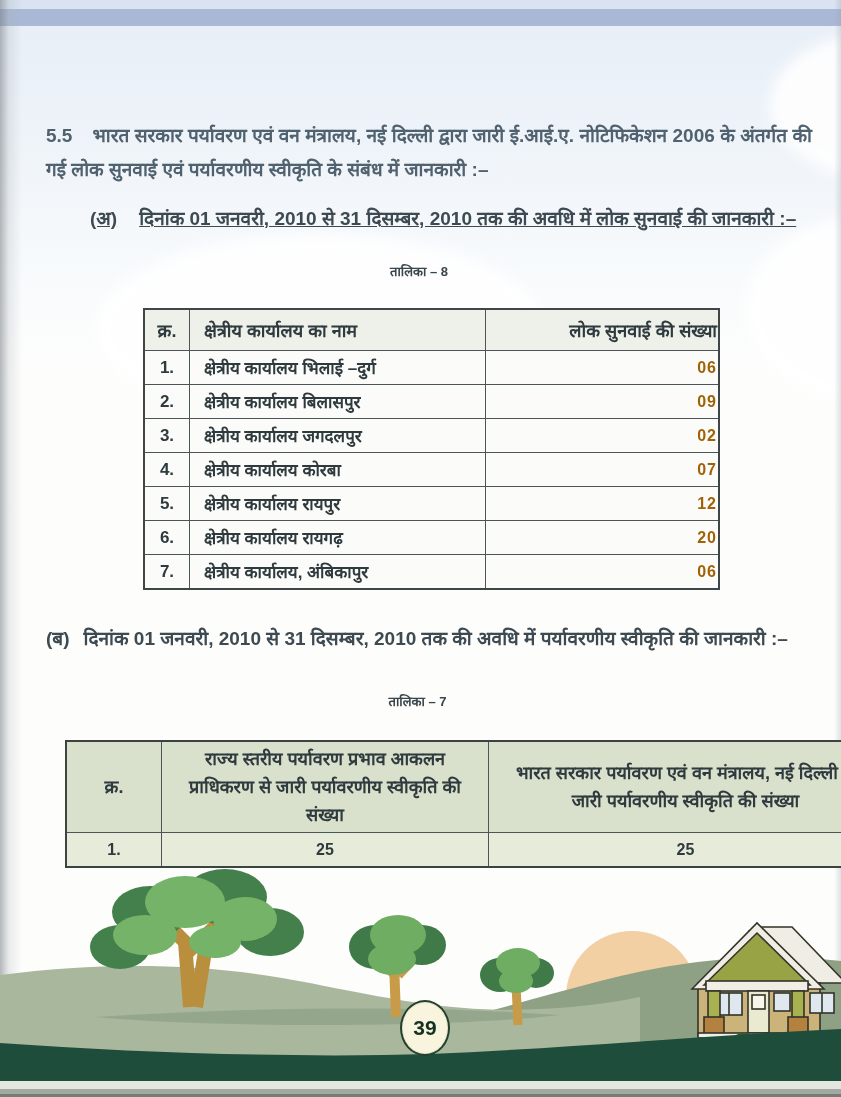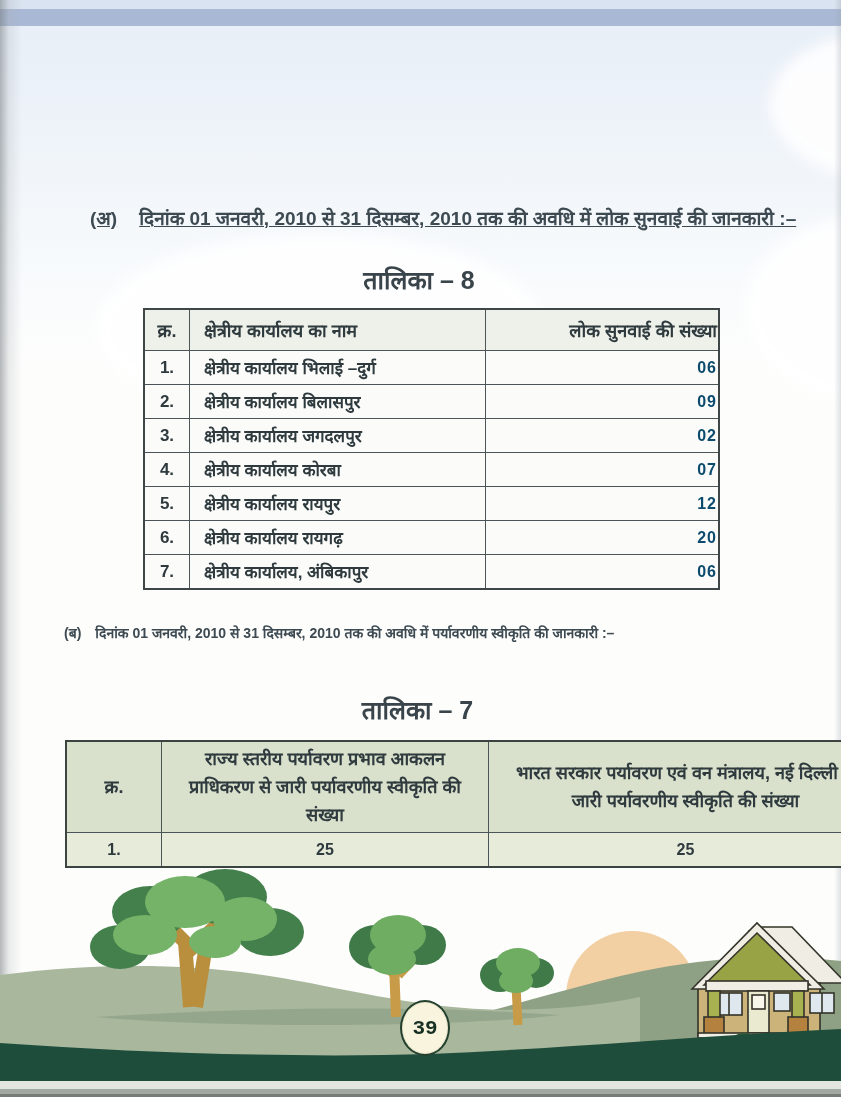--- a/index.html
+++ b/index.html
@@ -21,65 +21,66 @@
   .right-shadow{position:absolute;right:0;top:0;width:7px;height:1097px;
            background:linear-gradient(270deg,rgba(150,160,170,.30),rgba(255,255,255,0));}
   .edge2{position:absolute;left:0;top:1089px;width:841px;height:5px;background:#a2a9a3;}
   .edge3{position:absolute;left:0;top:1094px;width:841px;height:3px;background:#757d76;}
   
   .para{position:absolute;font-weight:700;text-align:justify;}
   .p55{left:46px;top:100px;width:766px;font-size:19px;line-height:34px;color:#50616f;}
   .p55 .num{margin-right:20px;}
   .pA{left:46px;top:182px;width:768px;font-size:19px;line-height:35px;color:#3d4a52;text-decoration:underline;}
   .pA .lbl{margin-left:44px;margin-right:22px;}
-  .pB{left:64px;top:602px;width:770px;font-size:14px;line-height:35px;color:#3d4a52;}
+  .pB{left:46px;top:602px;width:770px;font-size:19px;line-height:35px;color:#3d4a52;}
   .pB .lbl{margin-right:14px;}
-  .tbl-title{position:absolute;font-size:25px;font-weight:700;color:#39444b;text-align:center;}
+  .tbl-title{position:absolute;font-size:13px;font-weight:700;color:#39444b;text-align:center;}
   .t8-title{left:143px;top:262px;width:552px;}
   .t9-title{left:65px;top:692px;width:705px;}
   
   table{border-collapse:collapse;table-layout:fixed;}
   .t8{position:absolute;left:143px;top:308px;width:552px;}
   .t8 th,.t8 td{border:1.5px solid #4b5456;font-weight:700;color:#2f3a3f;}
   .t8{border:2.5px solid #3e4648;}
   .t8 th{height:38px;background:#eef1e9;font-size:18px;}
   .t8 td{height:31px;background:#fbfcf9;font-size:17px;}
   .t8 .c-sno{width:42px;text-align:center;}
   .t8 .c-name{width:280px;text-align:left;padding-left:14px;}
   .t8 .c-count{width:230px;text-align:right;}
-  .t8 td.c-count{color:#0c4a6e;font-size:16px;letter-spacing:1px;}
+  .t8 td.c-count{color:#a16207;font-size:16px;letter-spacing:1px;}
   .t9{position:absolute;left:65px;top:740px;width:705px;border:2.5px solid #3c4442;}
   .t9 th,.t9 td{border:1.5px solid #4b5456;font-weight:700;color:#2f3a3f;}
   .t9 th{height:86px;background:#d9e0cb;font-size:18px;line-height:28px;text-align:center;padding:2px 18px;}
   .t9 td{height:31px;background:#e7ecda;font-size:16px;text-align:center;}
   .t9 .c-sno{width:58px;}
   .t9 .c-state{width:290px;}
   .t9 .c-central{width:357px;}
   
   .landscape{position:absolute;left:0;top:857px;width:841px;height:240px;}
   
   .badge{position:absolute;left:400px;top:1000px;width:50px;height:56px;border-radius:50%;
          background:#f8f4de;border:2.5px solid #23402f;box-sizing:border-box;
          display:flex;align-items:center;justify-content:center;
-         font-family:Liberation Mono, monospace;
+         font-family:Liberation Sans, sans-serif;
          font-size:21px;font-weight:700;color:#173024;box-shadow:0 0 0 1px #e8e4c8 inset;}
 </style>
 </head>
 <body>
 
 <div class="page">
 
   <div class="band-top-light"></div>
   <div class="band-top"></div>
   <div class="cloud cloud1"></div>
   <div class="cloud cloud2"></div>
   <div class="cloud cloud3"></div>
   <div class="binding"></div>
   <div class="right-shadow"></div>
 
+  <p class="para p55"><span class="num">5.5</span><span>भारत सरकार पर्यावरण एवं वन मंत्रालय, नई दिल्ली द्वारा जारी ई.आई.ए. नोटिफिकेशन 2006 के अंतर्गत की गई लोक सुनवाई एवं पर्यावरणीय स्वीकृति के संबंध में जानकारी :–</span></p>
 
   <p class="para pA"><span class="lbl">(अ)</span><span>दिनांक 01 जनवरी, 2010 से 31 दिसम्बर, 2010 तक की  अवधि में लोक सुनवाई की जानकारी :–</span></p>
 
   <div class="tbl-title t8-title">तालिका – 8</div>
 
   <table class="t8">
     <thead>
       <tr>
         <th class="c-sno">क्र.</th>
         <th class="c-name">क्षेत्रीय कार्यालय का नाम</th>

